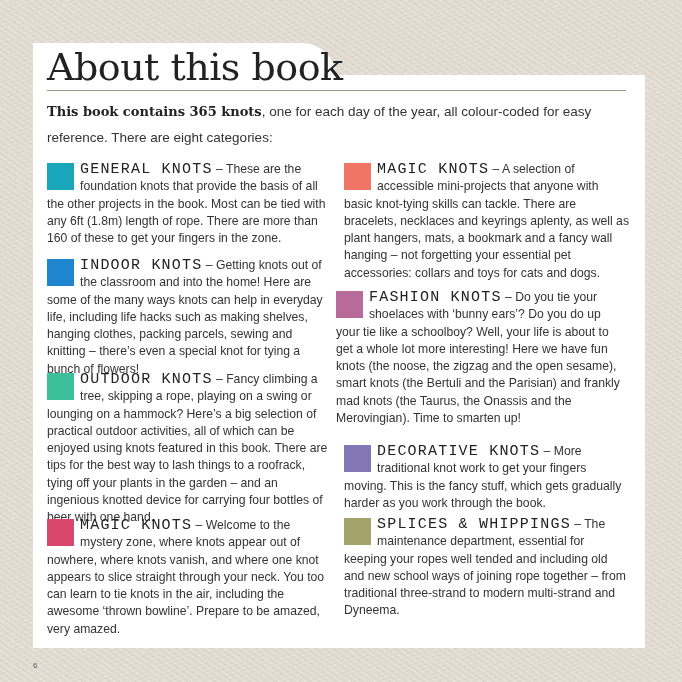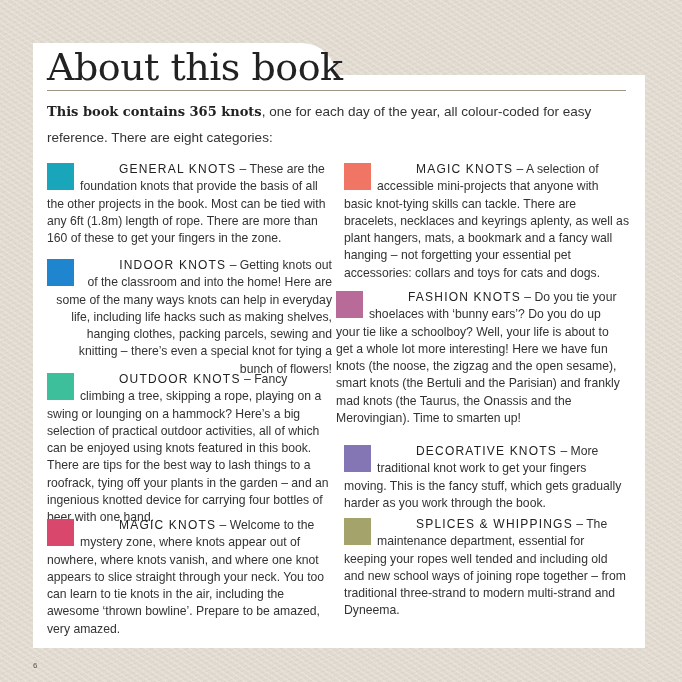--- a/index.html
+++ b/index.html
@@ -39,22 +39,22 @@
   }
   .cat {
     position: absolute; width: 285px; margin: 0;
     font-family: "Liberation Sans", sans-serif;
     font-size: 12.2px; line-height: 17.3px; color: #333;
   }
   .swatch {
     float: left; width: 27px; height: 27px; margin: 2px 6px 0 0;
   }
   .cat .name {
-    font-family: Liberation Sans, sans-serif; font-size: 12px;
-    letter-spacing: 1.2px; color: #222; margin-left: 39px;
+    font-family: Liberation Mono, monospace; font-size: 15px;
+    letter-spacing: 1.2px; color: #222;
   }
   .pagenum {
     position: absolute; left: 33px; top: 661px;
     font-family: "Liberation Sans", sans-serif; font-size: 8px; color: #555;
   }
 </style>
 </head>
 <body>
 
 <div class="tab"></div>
@@ -63,21 +63,21 @@
 <h1 class="title">About this book</h1>
 <div class="rule"></div>
 
 <p class="intro"><span class="lead">This book contains 365 knots</span><span>, one for each day of the year, all colour-coded for easy reference. There are eight categories:</span></p>
 
 <p class="cat" style="left:47px; top:161px;">
   <span class="swatch" style="background: rgb(26, 166, 186);"></span>
   <span class="name">GENERAL KNOTS</span><span> – These are the foundation knots that provide the basis of all the other projects in the book. Most can be tied with any 6ft (1.8m) length of rope. There are more than 160 of these to get your fingers in the zone.</span>
 </p>
 
-<p class="cat" style="left:47px; top:257px;text-align:right;">
+<p class="cat" style="left:47px; top:257px;">
   <span class="swatch" style="background: rgb(31, 133, 207);"></span>
   <span class="name">INDOOR KNOTS</span><span> – Getting knots out of the classroom and into the home! Here are some of the many ways knots can help in everyday life, including life hacks such as making shelves, hanging clothes, packing parcels, sewing and knitting – there’s even a special knot for tying a bunch of flowers!</span>
 </p>
 
 <p class="cat" style="left:47px; top:371px;">
   <span class="swatch" style="background: rgb(61, 191, 155);"></span>
   <span class="name">OUTDOOR KNOTS</span><span> – Fancy climbing a tree, skipping a rope, playing on a swing or lounging on a hammock? Here’s a big selection of practical outdoor activities, all of which can be enjoyed using knots featured in this book. There are tips for the best way to lash things to a roofrack, tying off your plants in the garden – and an ingenious knotted device for carrying four bottles of beer with one hand.</span>
 </p>
 
 <p class="cat" style="left:47px; top:517px;">

